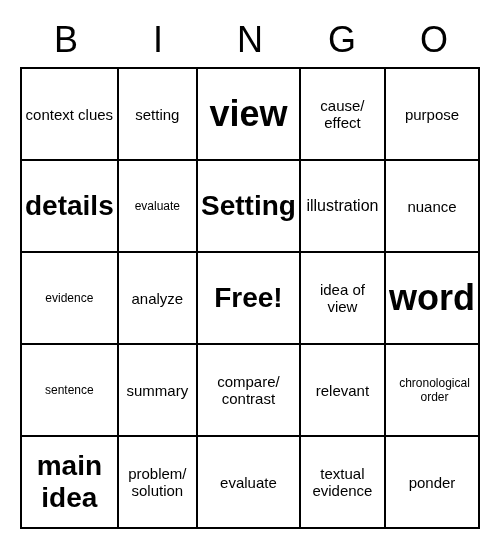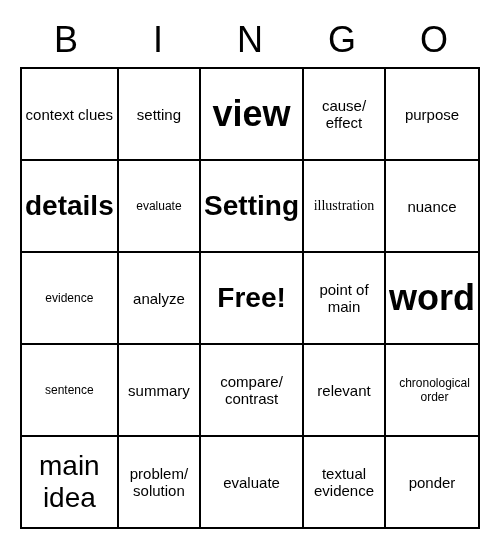--- a/index.html
+++ b/index.html
@@ -77,39 +77,39 @@
           <td style="font-size: 15px; font-weight: normal;"><span>context clues</span></td>
           <td style="font-size: 15px; font-weight: normal;"><span>setting</span></td>
           <td style="font-size: 36px; font-weight: bold;"><span>view</span></td>
           <td style="font-size: 15px; font-weight: normal;"><span>cause/ effect</span></td>
           <td style="font-size: 15px; font-weight: normal;"><span>purpose</span></td>
         </tr>
         <tr>
           <td style="font-size: 28px; font-weight: bold;"><span>details</span></td>
           <td style="font-size: 12px; font-weight: normal;"><span>evaluate</span></td>
           <td style="font-size: 28px; font-weight: bold;"><span>Setting</span></td>
-          <td style="font-size: 14px; font-weight: normal; font-family: Liberation Serif, serif;"><span>illustration</span></td>
+          <td style="font-size: 16px; font-weight: normal;"><span>illustration</span></td>
           <td style="font-size: 15px; font-weight: normal;"><span>nuance</span></td>
         </tr>
         <tr>
           <td style="font-size: 12px; font-weight: normal;"><span>evidence</span></td>
           <td style="font-size: 15px; font-weight: normal;"><span>analyze</span></td>
           <td style="font-size: 28px; font-weight: bold; margin-left: 33px;"><span>Free!</span></td>
-          <td style="font-size: 15px; font-weight: normal;"><span>point of main</span></td>
+          <td style="font-size: 15px; font-weight: normal;"><span>idea of view</span></td>
           <td style="font-size: 36px; font-weight: bold;"><span>word</span></td>
         </tr>
         <tr>
           <td style="font-size: 12px; font-weight: normal;"><span>sentence</span></td>
           <td style="font-size: 15px; font-weight: normal;"><span>summary</span></td>
           <td style="font-size: 15px; font-weight: normal;"><span>compare/ contrast</span></td>
           <td style="font-size: 15px; font-weight: normal;"><span>relevant</span></td>
           <td style="font-size: 12px; font-weight: normal; padding-left: 8px;"><span>chronological order</span></td>
         </tr>
         <tr>
-          <td style="font-size: 28px; font-weight: normal;"><span>main idea</span></td>
+          <td style="font-size: 28px; font-weight: bold;"><span>main idea</span></td>
           <td style="font-size: 15px; font-weight: normal;"><span>problem/ solution</span></td>
           <td style="font-size: 15px; font-weight: normal;"><span>evaluate</span></td>
           <td style="font-size: 15px; font-weight: normal;"><span>textual evidence</span></td>
           <td style="font-size: 15px; font-weight: normal;"><span>ponder</span></td>
         </tr>
       </tbody>
   </table>
 </div>
 
 </body></html>

